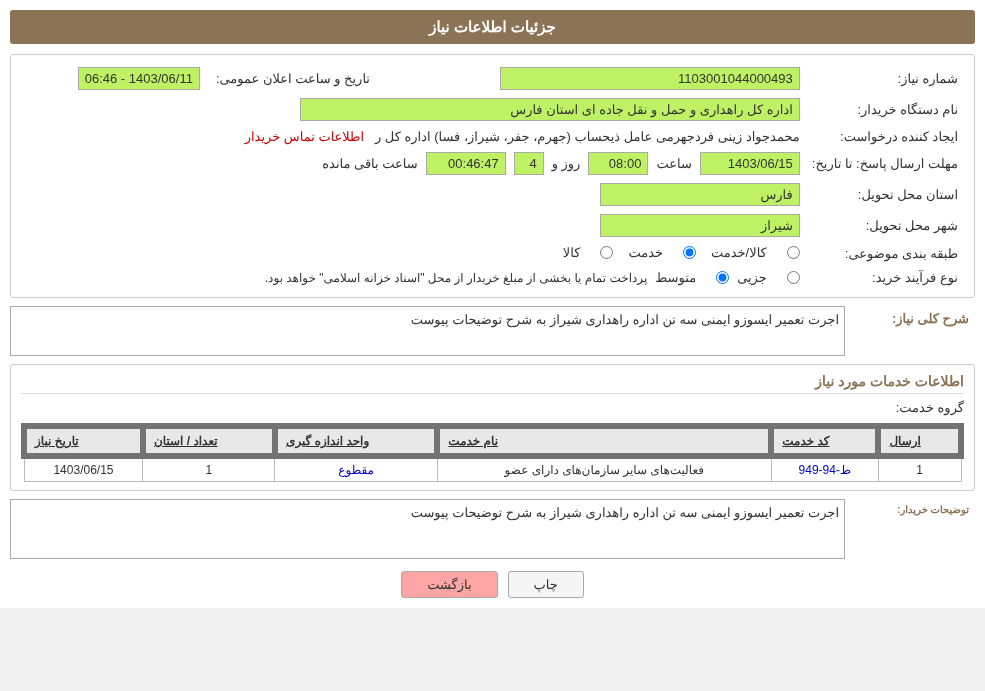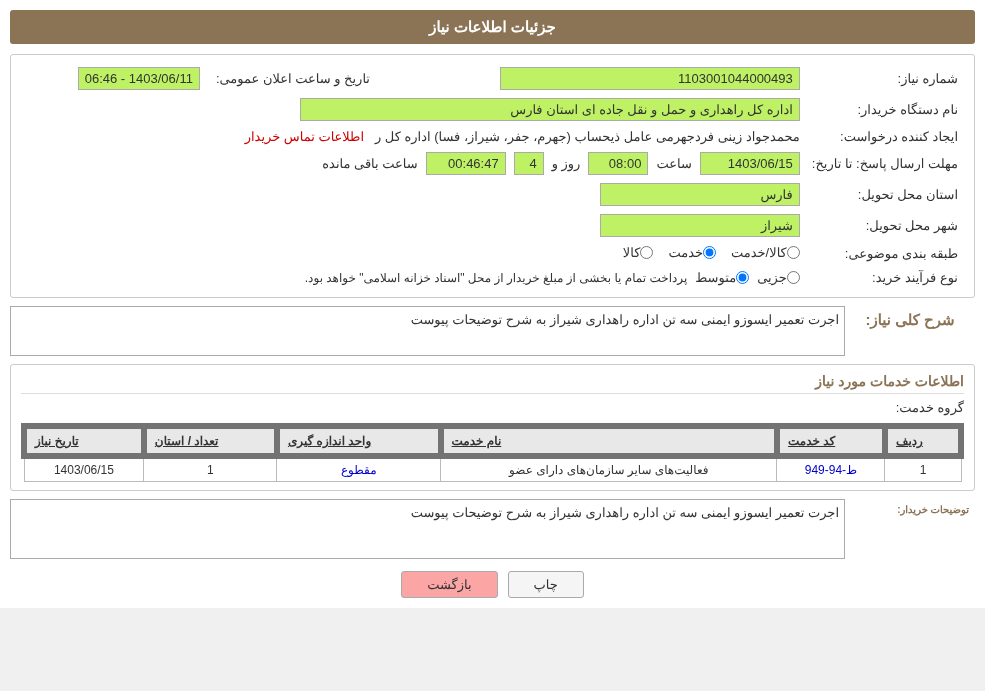--- a/index.html
+++ b/index.html
@@ -95,21 +95,21 @@
       font-size: 12px;
     }
     .radio-group {
       display: inline-flex;
       gap: 15px;
       align-items: center;
     }
     .radio-item {
       display: flex;
       align-items: center;
-      gap: 0;
+      gap: 20px;
     }
     .row-inline {
       display: flex;
       align-items: center;
       gap: 8px;
     }
     .button-bar {
       text-align: center;
       margin-top: 12px;
       display: flex;
@@ -239,35 +239,35 @@
             </div>
             <span style="font-size:12px; color:#333;">پرداخت تمام یا بخشی از مبلغ خریدار از محل "اسناد خزانه اسلامی" خواهد بود.</span>
           </div>
         </td>
       </tr>
     </tbody>
       </table>
   </div>
 
   <div style="display:flex; align-items:flex-start; margin-bottom:8px;">
-    <span class="label-cell" style="min-width:130px; text-align:center; padding: 5px 6px; font-weight:bold; color:#8B7355; font-size:15px;">شرح کلی نیاز:</span>
+    <span class="label-cell" style="min-width:130px; text-align:right; padding: 5px 6px; font-weight:bold; color:#8B7355; font-size:13px;">شرح کلی نیاز:</span>
     <div style="flex:1; border:1px solid #aaa; background:#fff; padding:5px; min-height:50px; direction:rtl;">
       <span>اجرت تعمیر ایسوزو ایمنی سه تن اداره راهداری شیراز به شرح توضیحات پیوست</span>
     </div>
   </div>
 
   <div class="section">
     <div class="section-title">اطلاعات خدمات مورد نیاز</div>
     <div style="display:flex; align-items:center; margin-bottom:8px;">
       <span class="label-cell" style="color:#333; min-width:100px;">گروه خدمت:</span>
     </div>
     <table class="data-table">
       <thead>
         <tr>
-          <th>ردیف</th>
+          <th>ارسال</th>
           <th>کد خدمت</th>
           <th>نام خدمت</th>
           <th>واحد اندازه گیری</th>
           <th>تعداد / استان</th>
           <th>تاریخ نیاز</th>
         </tr>
       </thead>
       <tbody>
         <tr class="service-row">
           <td>1</td>

